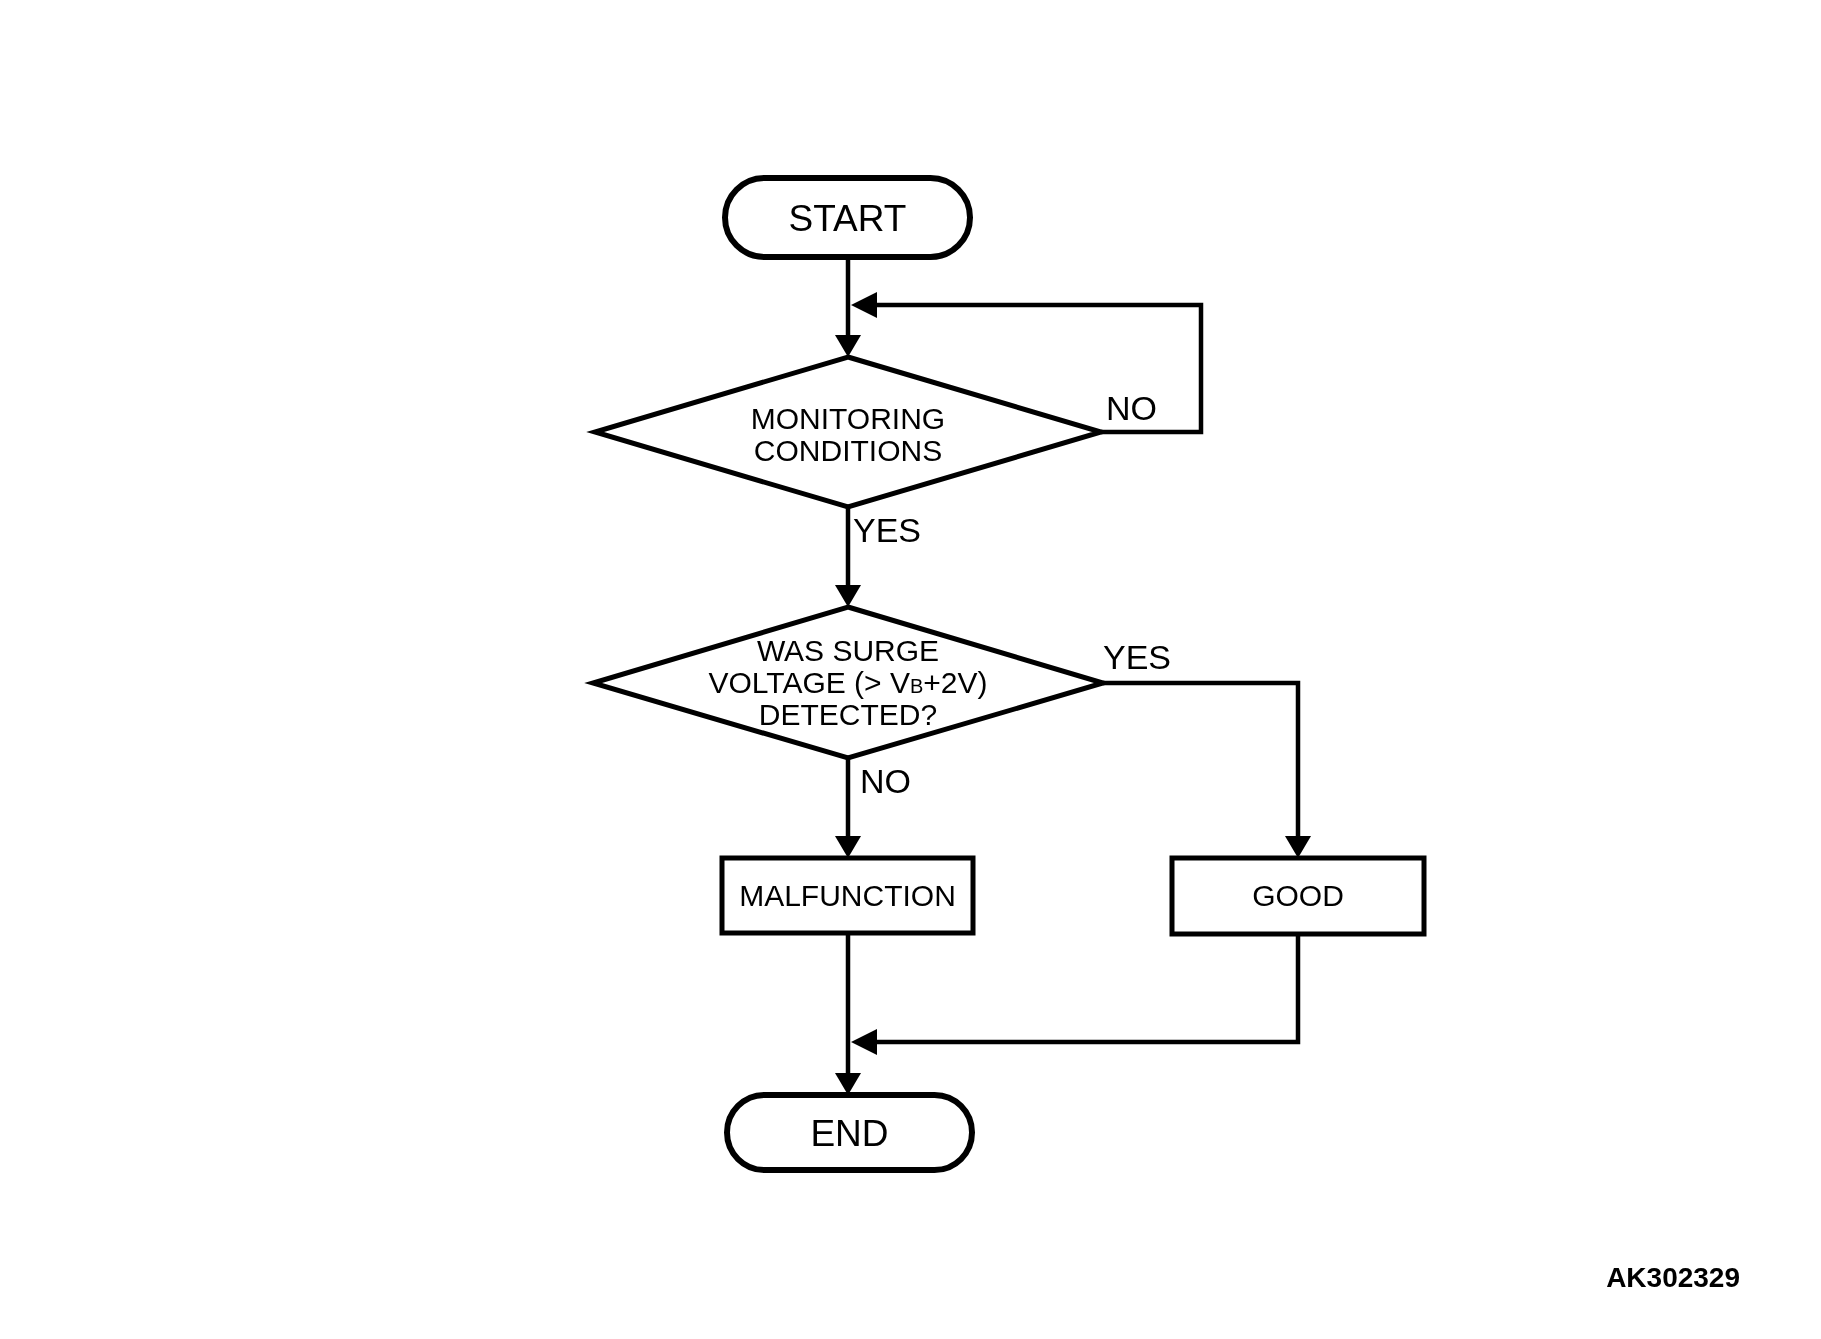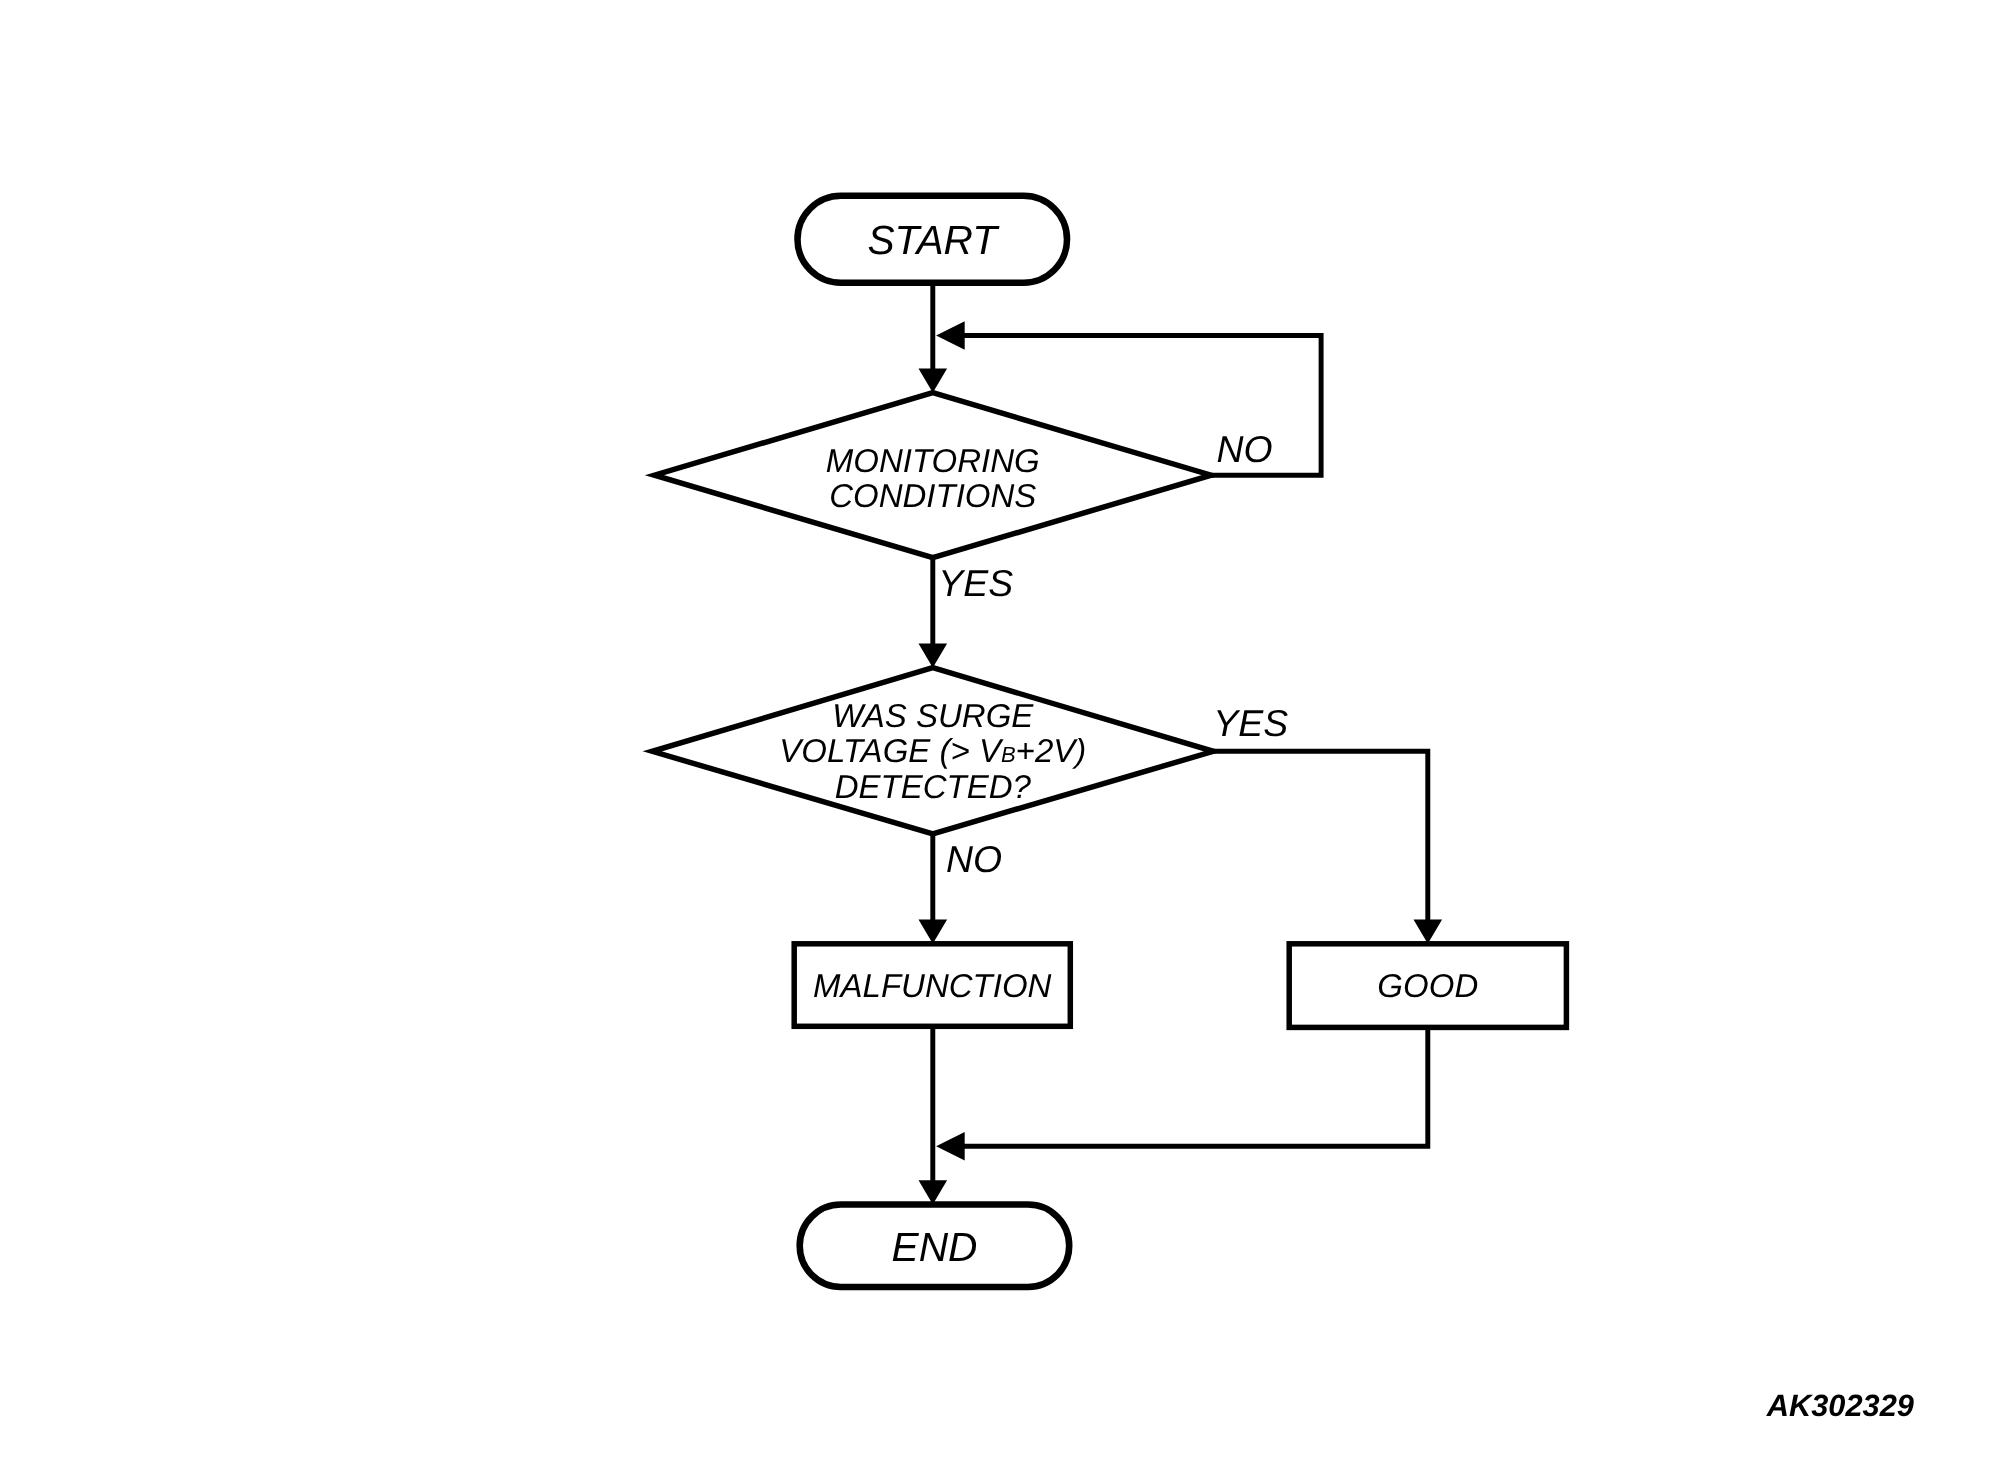--- a/index.html
+++ b/index.html
@@ -3,21 +3,20 @@
 <meta charset="utf-8">
 <style>
   html, body { margin: 0; padding: 0; background: #ffffff; }
   .canvas {
     position: relative;
     width: 1821px;
     height: 1339px;
     background: #ffffff;
     overflow: hidden;
     font-family: "Liberation Sans", sans-serif;
-    font-style: italic;
   }
   svg { position: absolute; left: 0; top: 0; }
   .shape { fill: #ffffff; stroke: #000000; }
   .node-terminal { stroke-width: 6; }
   .node-decision { stroke-width: 5; stroke-linejoin: miter; }
   .node-process { stroke-width: 5; }
   .line { fill: none; stroke: #000000; stroke-width: 4.5; }
   .arrowhead { fill: #000000; stroke: none; }
   text { fill: #000000; font-family: "Liberation Sans", sans-serif; }
   .label-terminal { font-size: 37px; text-anchor: middle; }

